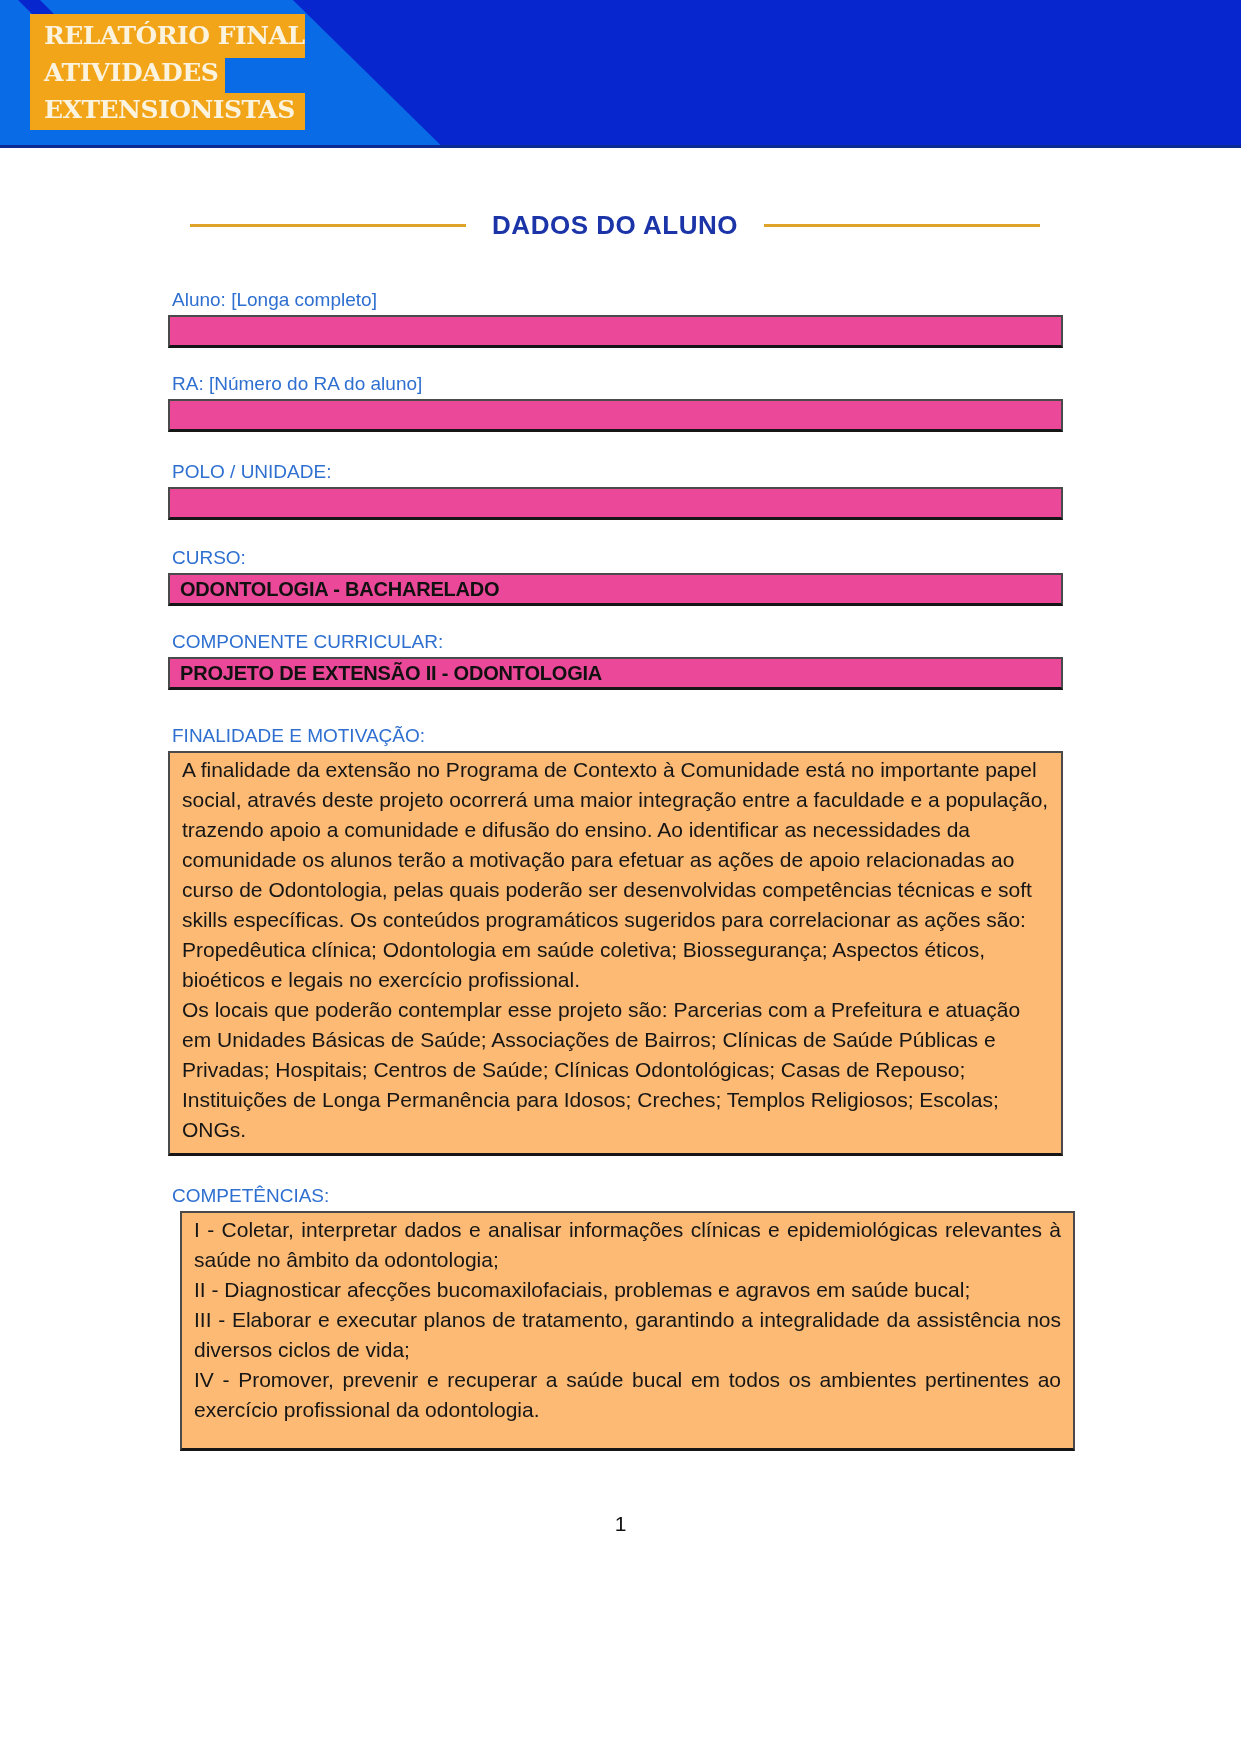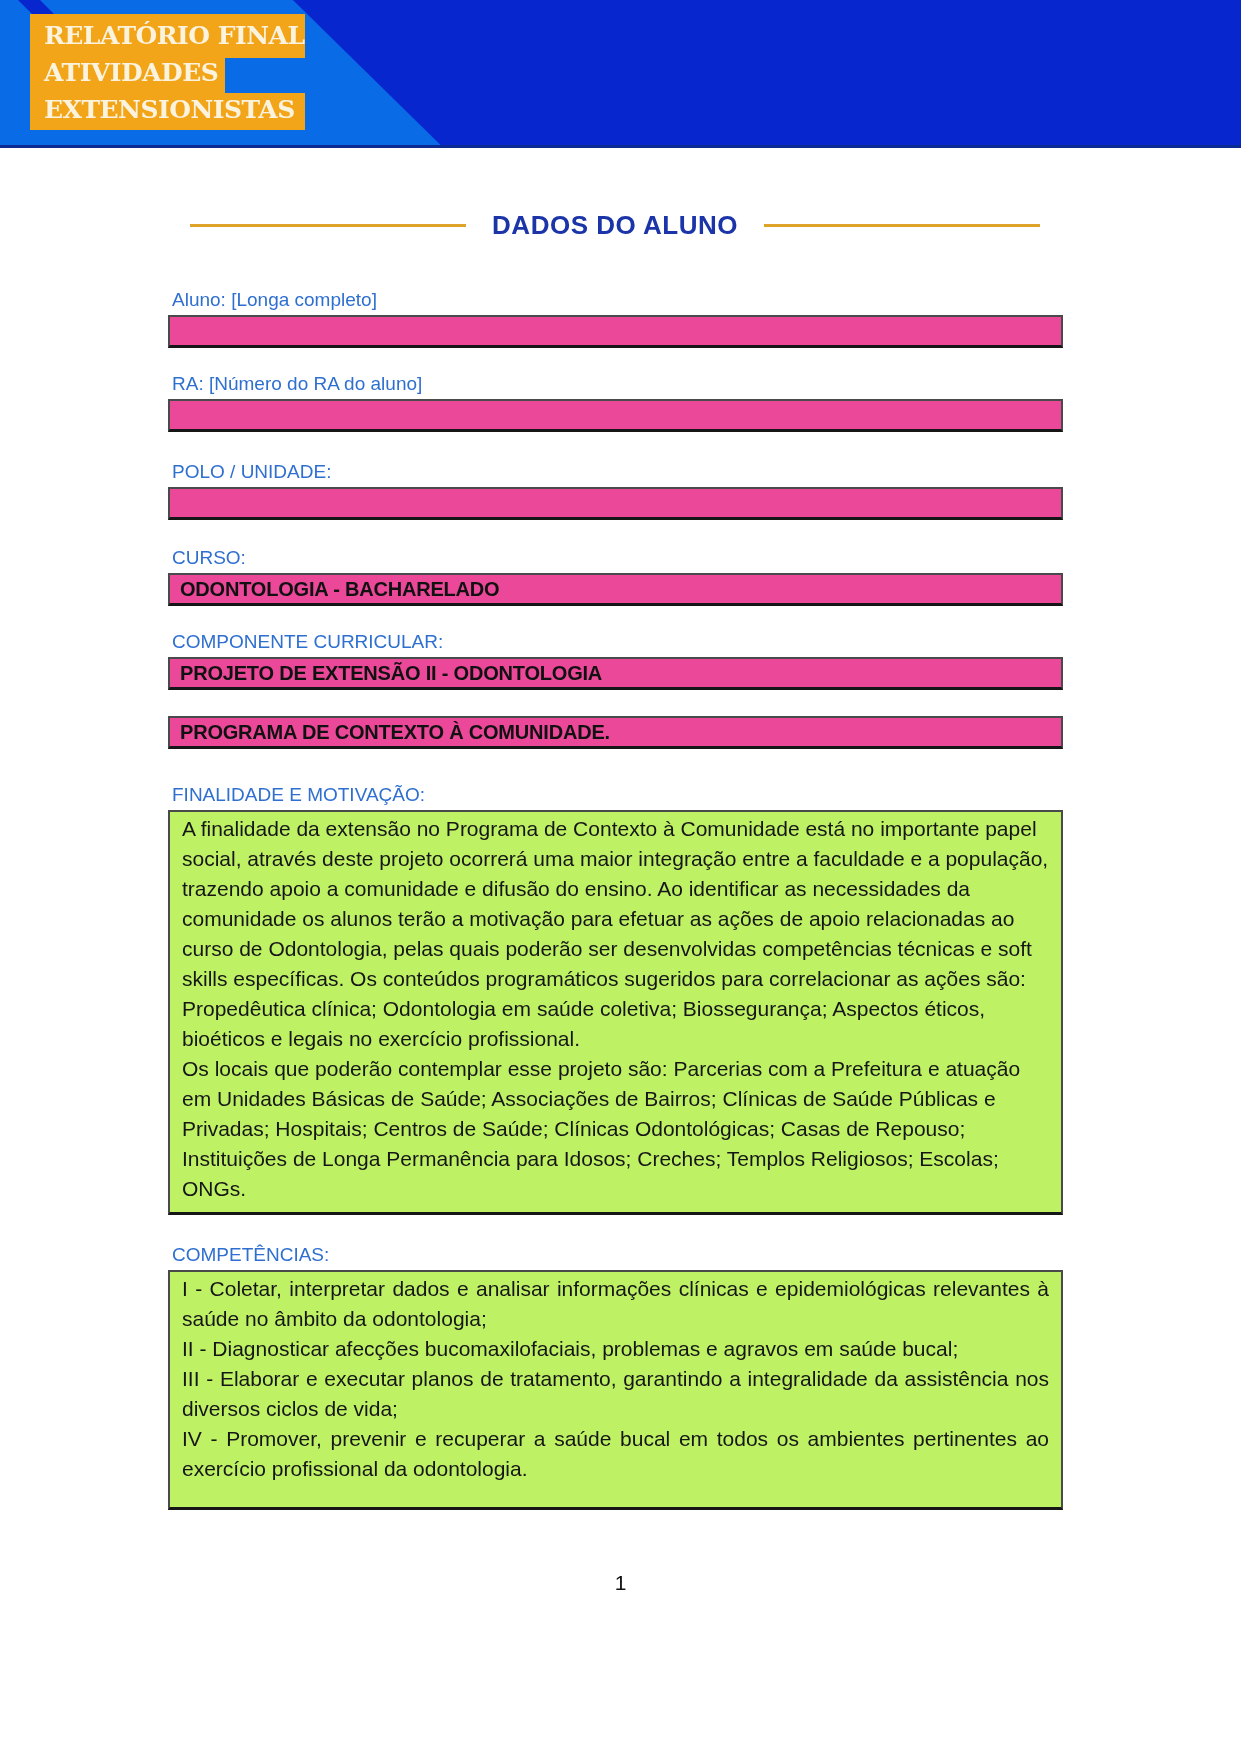--- a/index.html
+++ b/index.html
@@ -81,30 +81,30 @@
     display:flex; align-items:center;
     padding:0 10px;
   }
   .field-box.filled {
     font-size:20px; font-weight:bold; color:#111;
     letter-spacing:-0.2px;
     white-space:nowrap;
   }
   .text-box {
     width:100%;
-    background:#bef264;
+    background:#fdba74;
     border:2px solid #4a4a4a;
     border-bottom:3px solid #161616;
     padding:2px 12px 8px 12px;
     font-size:21px; line-height:30px;
     color:#161616;
   }
   .mt-45{margin-top:45px;} .mt-24{margin-top:24px;} .mt-28{margin-top:28px;}
   .mt-26{margin-top:26px;} .mt-34{margin-top:34px;}
-  .competencias-box { min-height:240px; }
+  .competencias-box { min-height:240px;margin-left:12px; }
   .competencias-box .item { text-align:justify; }
 
   
   .page-number {
     margin-top:60px;
     text-align:center;
     font-size:21px; line-height:26px;
     color:#111;
   }
 </style>
@@ -148,21 +148,20 @@
     <div class="field-label">CURSO:</div>
     <div class="field-box filled">ODONTOLOGIA - BACHARELADO</div>
   </div>
 
   <div class="group mt-24">
     <div class="field-label">COMPONENTE CURRICULAR:</div>
     <div class="field-box filled">PROJETO DE EXTENSÃO II - ODONTOLOGIA</div>
   </div>
 
   <div class="group mt-26">
-    <div class="field-box filled">PROGRAMA DE CONTEXTO À COMUNIDADE.</div>
   </div>
 
   <div class="group mt-34">
     <div class="field-label">FINALIDADE E MOTIVAÇÃO:</div>
     <div class="text-box">
       <div>A finalidade da extensão no Programa de Contexto à Comunidade está no importante papel social, através deste projeto ocorrerá uma maior integração entre a faculdade e a população, trazendo apoio a comunidade e difusão do ensino. Ao identificar as necessidades da comunidade os alunos terão a motivação para efetuar as ações de apoio relacionadas ao curso de Odontologia, pelas quais poderão ser desenvolvidas competências técnicas e soft skills específicas. Os conteúdos programáticos sugeridos para correlacionar as ações são: Propedêutica clínica; Odontologia em saúde coletiva; Biossegurança; Aspectos éticos, bioéticos e legais no exercício profissional.</div>
       <div>Os locais que poderão contemplar esse projeto são: Parcerias com a Prefeitura e atuação em Unidades Básicas de Saúde; Associações de Bairros; Clínicas de Saúde Públicas e Privadas; Hospitais; Centros de Saúde; Clínicas Odontológicas; Casas de Repouso; Instituições de Longa Permanência para Idosos; Creches; Templos Religiosos; Escolas; ONGs.</div>
     </div>
   </div>
 

